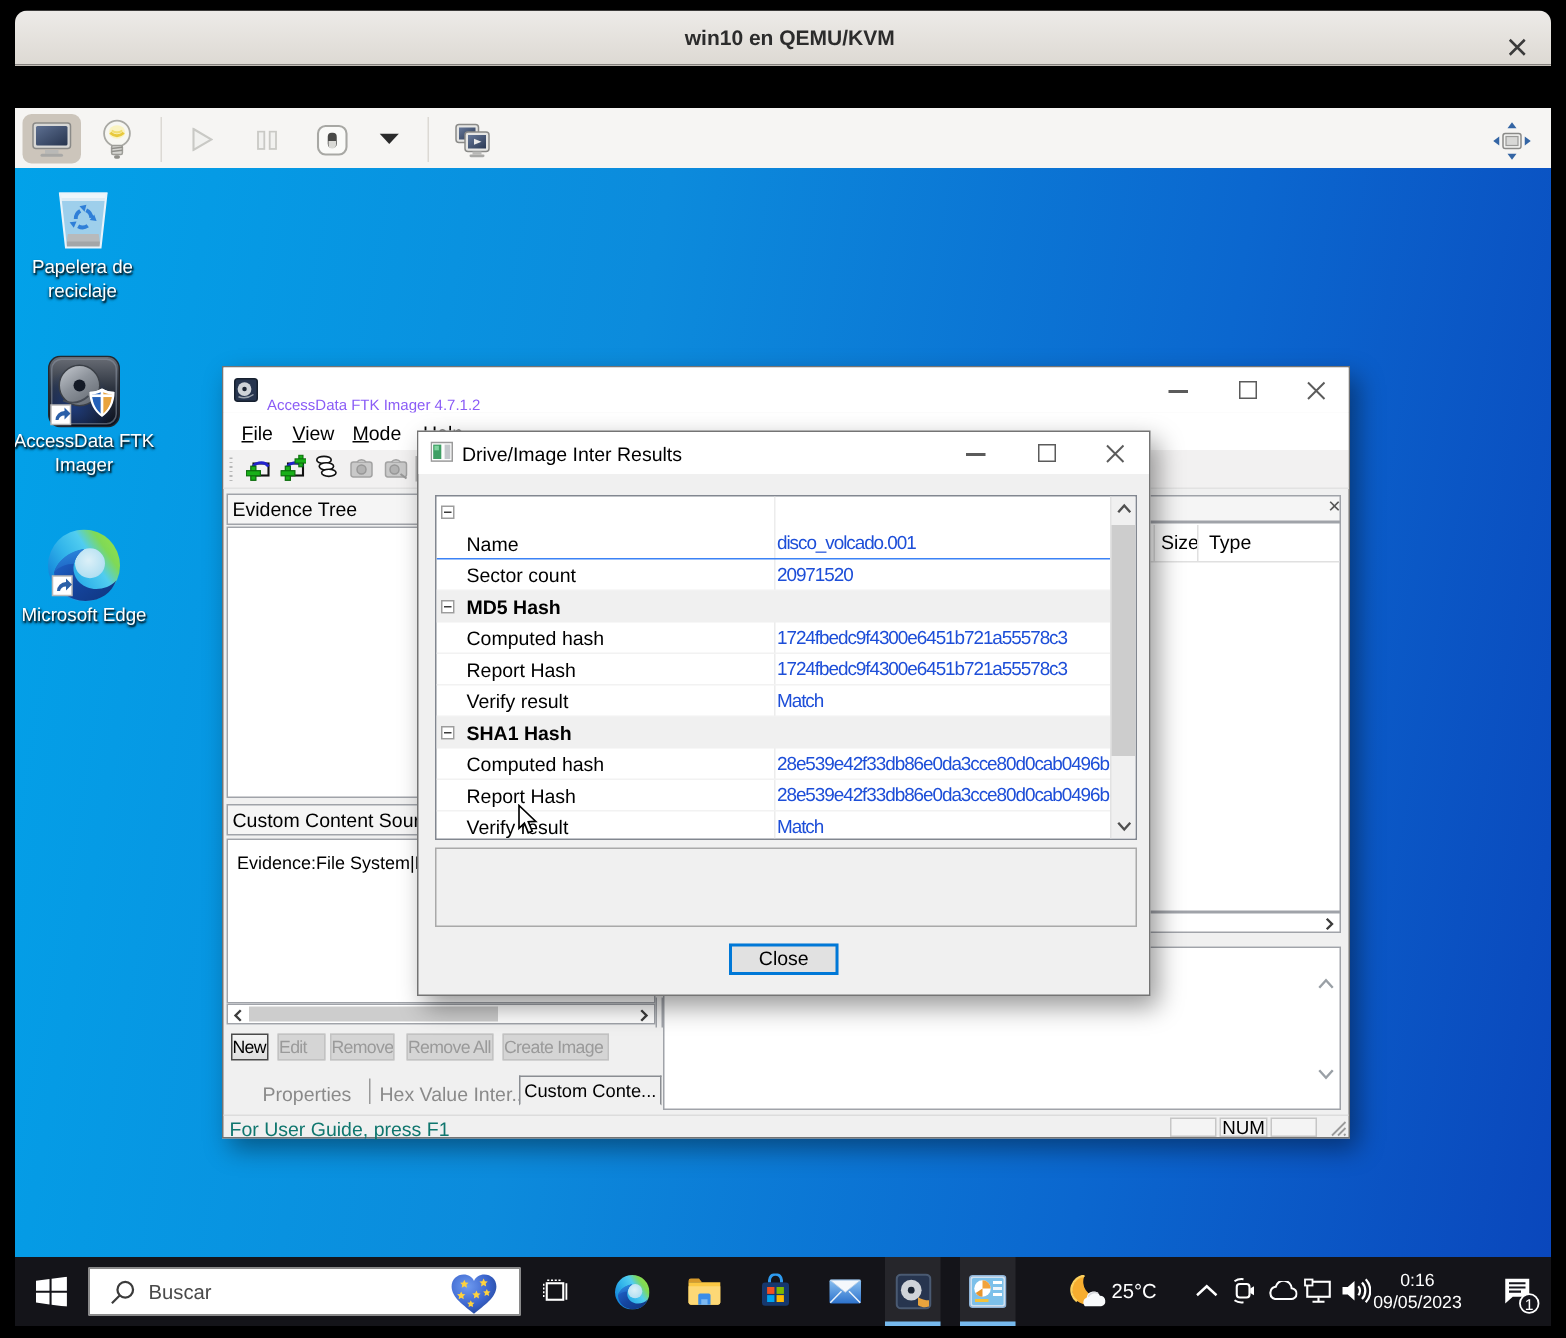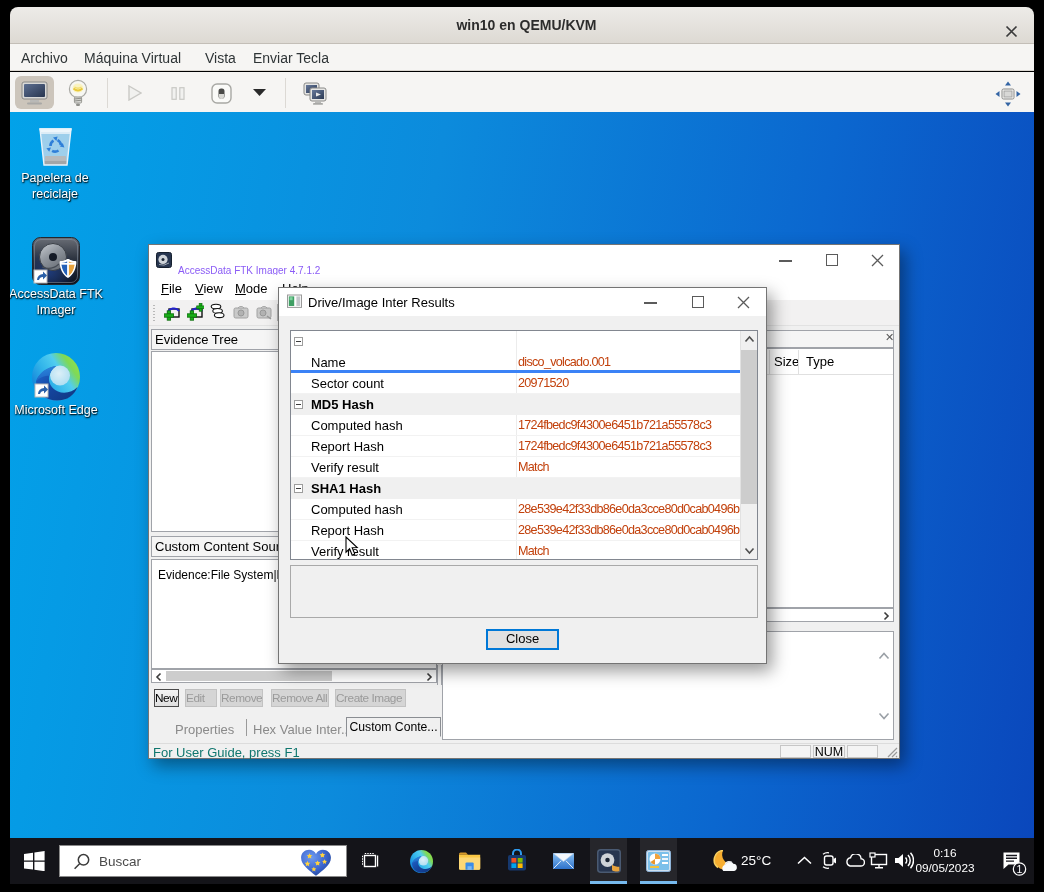--- a/index.html
+++ b/index.html
@@ -27,42 +27,36 @@
 #ftktool{position:absolute;left:0;top:55px;width:100%;height:26px;background:#f2f1f1;border-bottom:1px solid #e2e2e2}
 .phead{position:absolute;background:#f5f5f5;border:1px solid #a0a3a9;font-size:13px;color:#000}
 .pwhite{position:absolute;background:#fff;border:1px solid #a0a3a9}
 .gbtn{position:absolute;font-size:11.8px;letter-spacing:-0.45px;color:#9a9a9a;background:#d5d5d5;border:1px solid #c2c2c2;white-space:nowrap;overflow:hidden}
 .svgi{position:absolute}
 
 #dlg{left:268px;top:175px;width:489px;height:377px}
 #dtable{position:absolute;left:11px;top:42px;width:468px;height:230px;background:#fff;border:1px solid #828790;overflow:hidden}
 .trow{position:absolute;left:0;width:450px;height:21px;font-size:13px}
 .trow .lab{position:absolute;left:20px;top:3px;color:#000}
-.trow .val{position:absolute;left:227px;top:3px;color:#c2410c;font-size:12.6px;letter-spacing:-0.7px}
+.trow .val{position:absolute;left:227px;top:3px;color:#1d4ed8;font-size:12.6px;letter-spacing:-0.7px}
 .pmbox{position:absolute;left:3px;top:6px;width:9px;height:9px;border:1px solid #9d9d9d;background:#fff}
 .pmbox:after{content:"";position:absolute;left:1px;top:3px;width:5px;height:1px;background:#3c3c3c}
 
 #task{position:absolute;left:0px;top:831px;width:1024px;height:46px;background:#141419}
 .tico{position:absolute}
 .ttxt{color:#fff;font-size:12px;position:absolute}
 </style>
 </head>
 <body>
 <div id="vm">
   <div id="vmtitle">
     <div class="t" style="padding-left:9px">win10 en QEMU/KVM</div>
     <svg style="position:absolute;right:16px;top:18px" width="13" height="13" viewBox="0 0 13 13">
         <path d="M1.5,1.5 L11.5,11.5 M11.5,1.5 L1.5,11.5" stroke="#3a3a3a" stroke-width="1.7"></path>
       </svg>
-  </div>
-  <div id="vmmenu">
-    <span style="left:11px">Archivo</span>
-    <span style="left:74px">Máquina Virtual</span>
-    <span style="left:195px">Vista</span>
-    <span style="left:243px">Enviar Tecla</span>
   </div>
   <div id="vmtools">
     <div style="position:absolute;left:5px;top:4px;width:39px;height:33px;background:#ccc5bb;border-radius:6px"></div>
     <svg class="svgi" style="left:11px;top:9px" width="27" height="24" viewBox="0 0 27 24">
       <rect x="1" y="1" width="25" height="17" rx="2" fill="#d8d8d6" stroke="#8a8a88"></rect>
       <rect x="3" y="3" width="21" height="13" rx="1" fill="url(#scr)"></rect>
       <rect x="9" y="19" width="9" height="2.5" fill="#b9b9b7"></rect>
       <rect x="6" y="21.5" width="15" height="2" rx="1" fill="#a8a8a6"></rect>
       <defs>
           <linearGradient id="scr" x1="0" y1="0" x2="1" y2="1">
@@ -344,21 +338,21 @@
       <div style="position:absolute;left:365px;top:14px;width:13px;height:1.5px;background:#5b5b5b"></div>
       <div style="position:absolute;left:413px;top:8px;width:12px;height:12px;border:1.3px solid #5b5b5b"></div>
       <svg style="position:absolute;left:458px;top:8px" width="13" height="13" viewBox="0 0 13 13">
           <path d="M1,1 L12,12 M12,1 L1,12" stroke="#5b5b5b" stroke-width="1.3"></path>
         </svg>
       <div id="dtable">
         <div style="position:absolute;left:225px;top:0;width:1px;height:228px;background:#ececec"></div>
         <div class="trow" style="top:0">
             <div class="pmbox"></div>
           </div>
-        <div class="trow" style="top:21px;border-bottom:3px solid #3b82f6">
+        <div class="trow" style="top:21px;border-bottom:1px solid #3b82f6">
             <span class="lab">Name</span>
             <span class="val">disco_volcado.001</span>
           </div>
         <div class="trow" style="top:42px;border-bottom:1px solid #f2f2f2">
             <span class="lab">Sector count</span>
             <span class="val">20971520</span>
           </div>
         <div class="trow" style="top:63px;background:#f0f0f0">
             <div class="pmbox"></div>
             <span class="lab" style="font-weight:bold">MD5 Hash</span>

